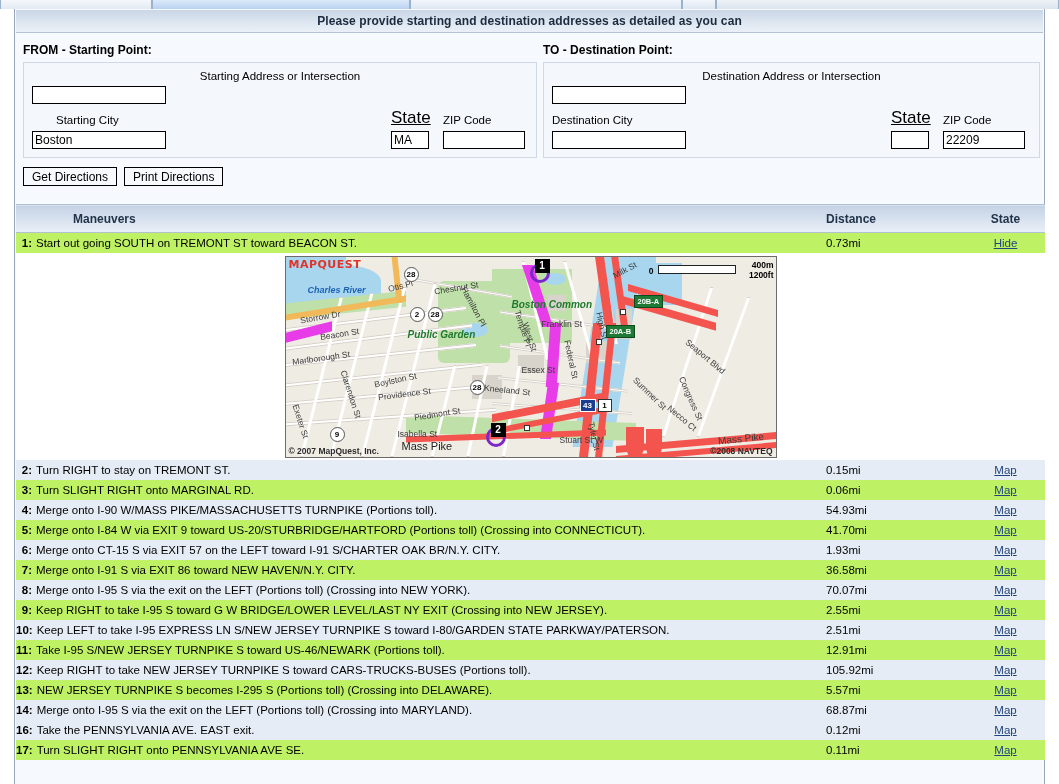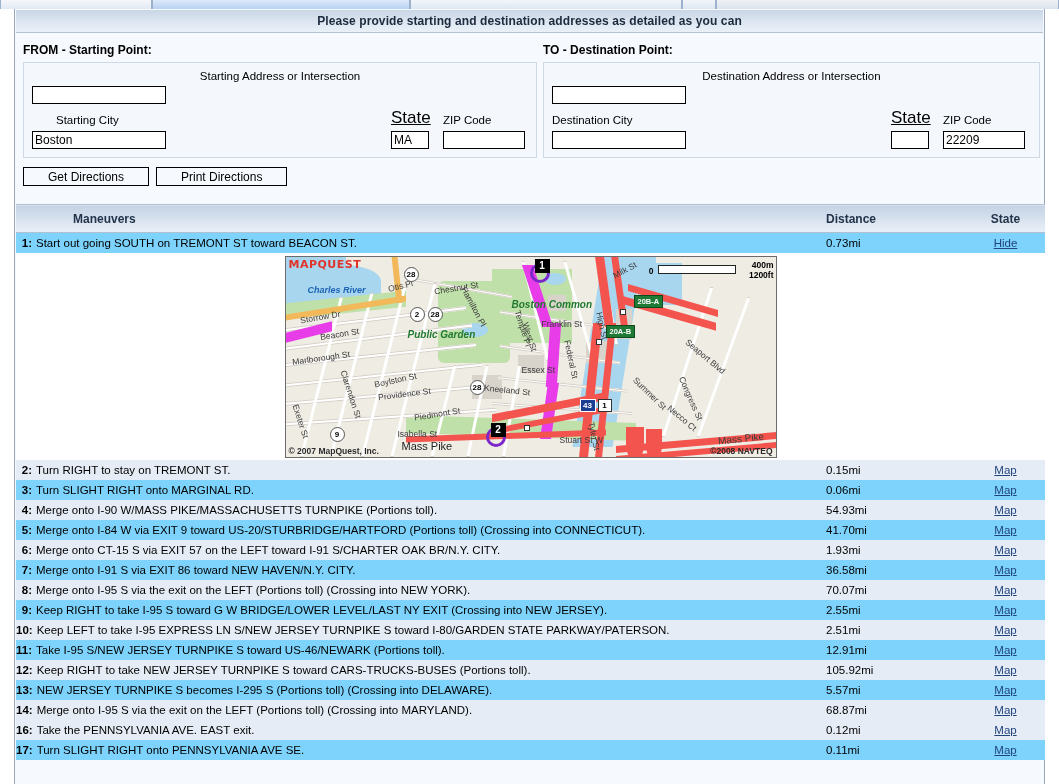--- a/index.html
+++ b/index.html
@@ -91,21 +91,21 @@
 
   
   #buttons { margin-top: 9px; display: flex; gap: 7px; }
   .btn {
     border: 1px solid #000;
     background: #f6f9fd;
     font-size: 12px;
     font-family: "Liberation Sans", sans-serif;
     color: #000;
     height: 19px;
-    padding: 0 24px;
+    padding: 0 8px;
     cursor: pointer;
   }
 
   
   #tablewrap { margin: 12px 1px 0 1px; }
 
   table.dirtable {
     width: 100%;
     border-collapse: collapse;
     table-layout: fixed;
@@ -126,21 +126,21 @@
   th.c-map { width: 79px;  text-align: center !important; padding: 0 !important; }
 
   table.dirtable td {
     font-size: 11.5px;
     color: #000;
     height: 20px;
     padding: 0;
     vertical-align: middle;
   }
   tr.odd  td { background: #e6ecf5; }
-  tr.even td { background: #7dd3fc; }
+  tr.even td { background: #bef264; }
   tr.maprow td { background: #ffffff; padding: 0; }
 
   td.c-man { padding-left: 42px; }
   td.c-man .num { font-weight: bold; display: inline-block; min-width: 16px; text-align: right; margin-right: 4px; }
   td.c-dis { padding-left: 0; }
   td.c-map { text-align: center; }
   td.c-map a, .lnk {
     color: #21457e; font-size: 11.5px; text-decoration: underline; cursor: pointer;
   }
 

